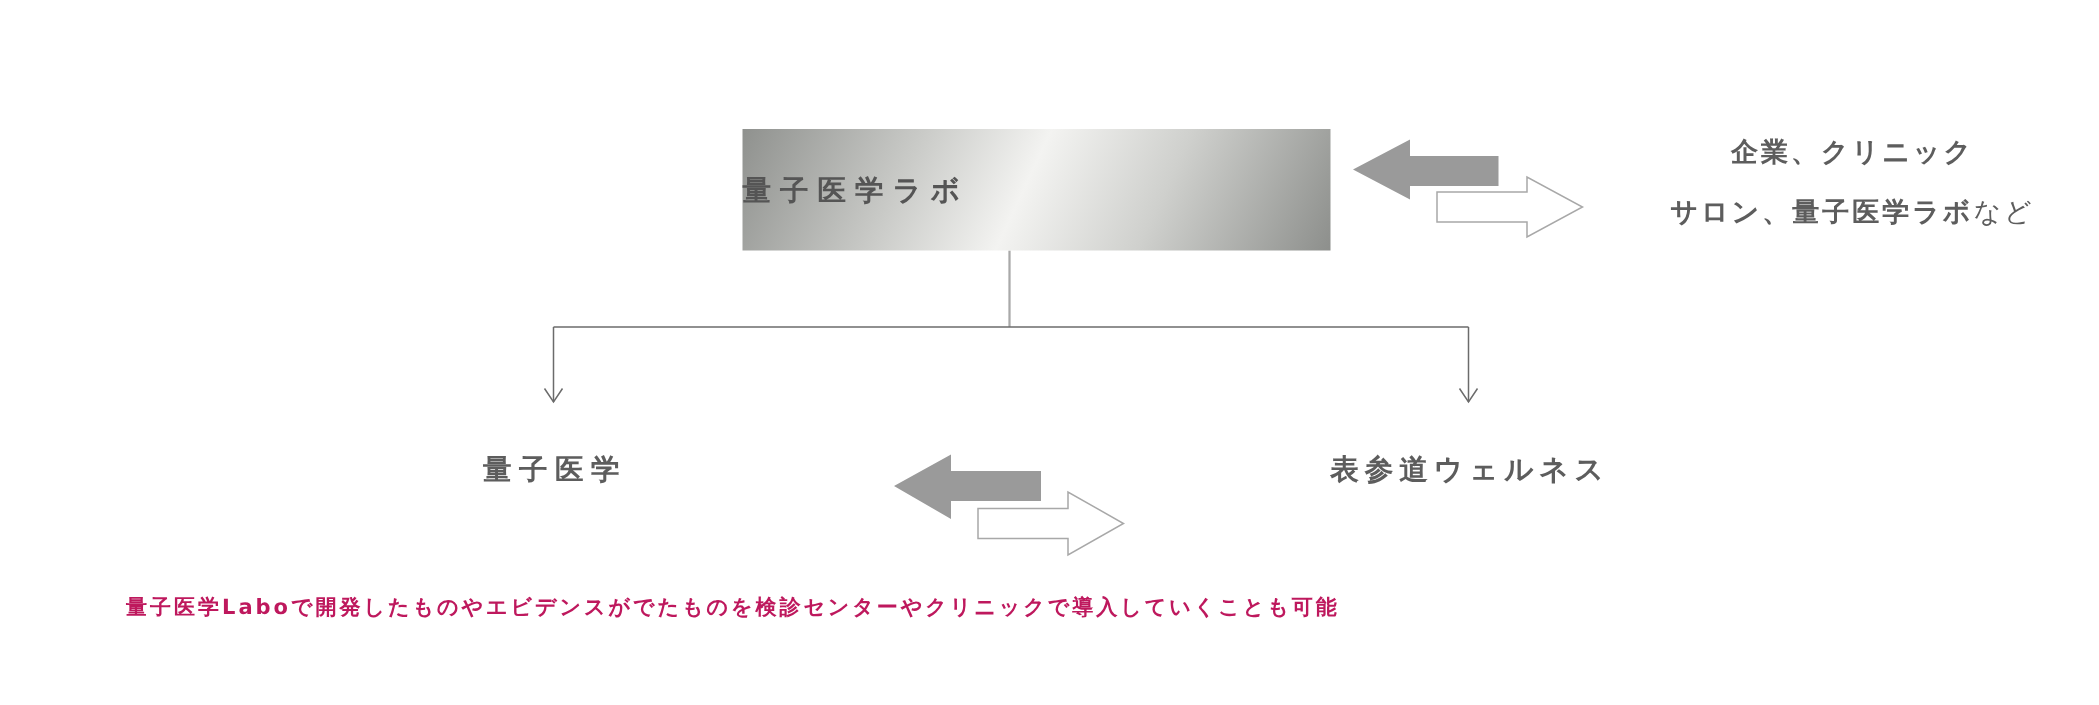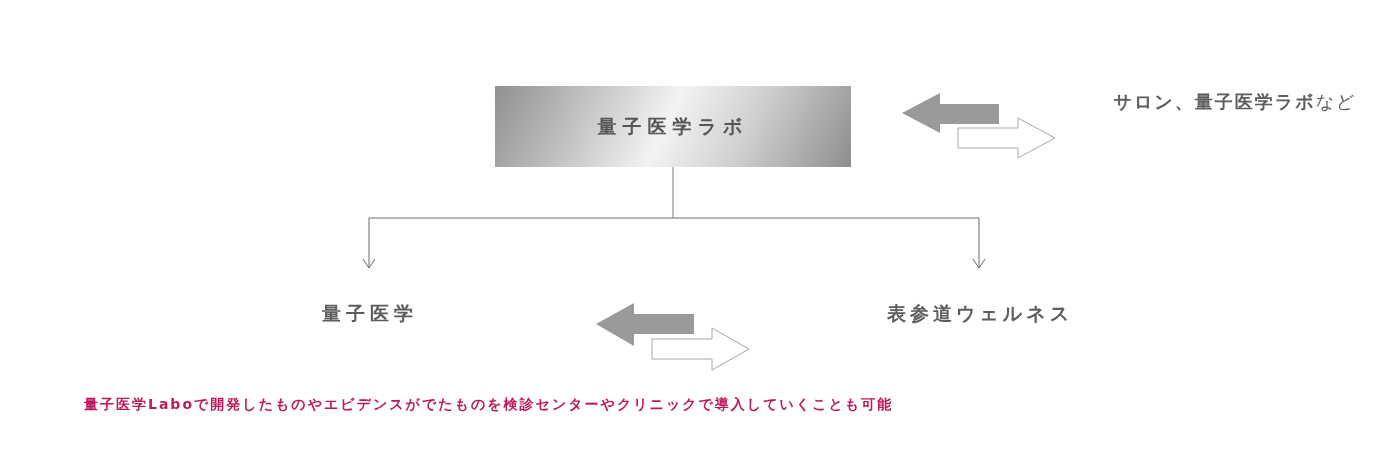--- a/index.html
+++ b/index.html
@@ -1,22 +1,22 @@
 <!DOCTYPE html>
 <html><head>
 <meta charset="utf-8">
 <style>
   html, body { margin:0; padding:0; background:#ffffff; }
   body { width:1399px; height:470px; position:relative; overflow:hidden;
          font-family:"DejaVu Sans", "Liberation Sans", sans-serif; color:#5f5f5f; }
   .abs { position:absolute; }
   .top-box {
-    left:495px; top:86px; width:356px; height:81px;
+    left:495px; top:86px; width:392px; height:81px;
     background: linear-gradient(115deg, #8f918e 0%, #c9cac7 28%, #f3f3f1 48%, #cfd0cd 70%, #8d8f8c 100%);
-    display:flex; align-items:center; justify-content:center;
+    display:flex; align-items:center; justify-content:flex-start;
   }
   .top-box span { font-size:19px; font-weight:bold; letter-spacing:6px; color:#555555; }
   .label { text-align:center; font-weight:bold; font-size:19px; color:#5d5d5d; line-height:42px; }
   .label.wide { letter-spacing:5px; }
   .right-label { left:1080px; top:82px; width:310px; text-align:center; font-weight:bold; font-size:18px; color:#5d5d5d; line-height:40px; letter-spacing:2px; }
   .right-label .light { font-weight:normal; }
   .caption { left:84px; top:396px; font-size:14px; font-weight:bold; color:#be185d; letter-spacing:2px; white-space:nowrap; }
   svg { position:absolute; left:0; top:0; }
 </style>
 </head>
@@ -47,20 +47,21 @@
     <polygon points="596,324 634,303 634,314 694,314 694,334 634,334 634,346" fill="#9a9a9a"></polygon>
     <polygon points="652,339 712,339 712,328 749,349 712,370 712,359 652,359" fill="#ffffff" stroke="#a8a8a8" stroke-width="1"></polygon>
   </g>
 </svg>
 
 <div class="abs top-box">
   <span>量子医学ラボ</span>
 </div>
 
 <div class="abs right-label">
+  <div>企業、クリニック</div>
   <div><span>サロン、量子医学ラボ</span><span class="light">など</span></div>
 </div>
 
 <div class="abs label wide" style="left:250px; top:292px; width:240px;">
   <div>量子医学</div>
 </div>
 
 <div class="abs label" style="left:840px; top:292px; width:280px; letter-spacing:4px;text-align:center;">
   <div>表参道ウェルネス</div>
 </div>

